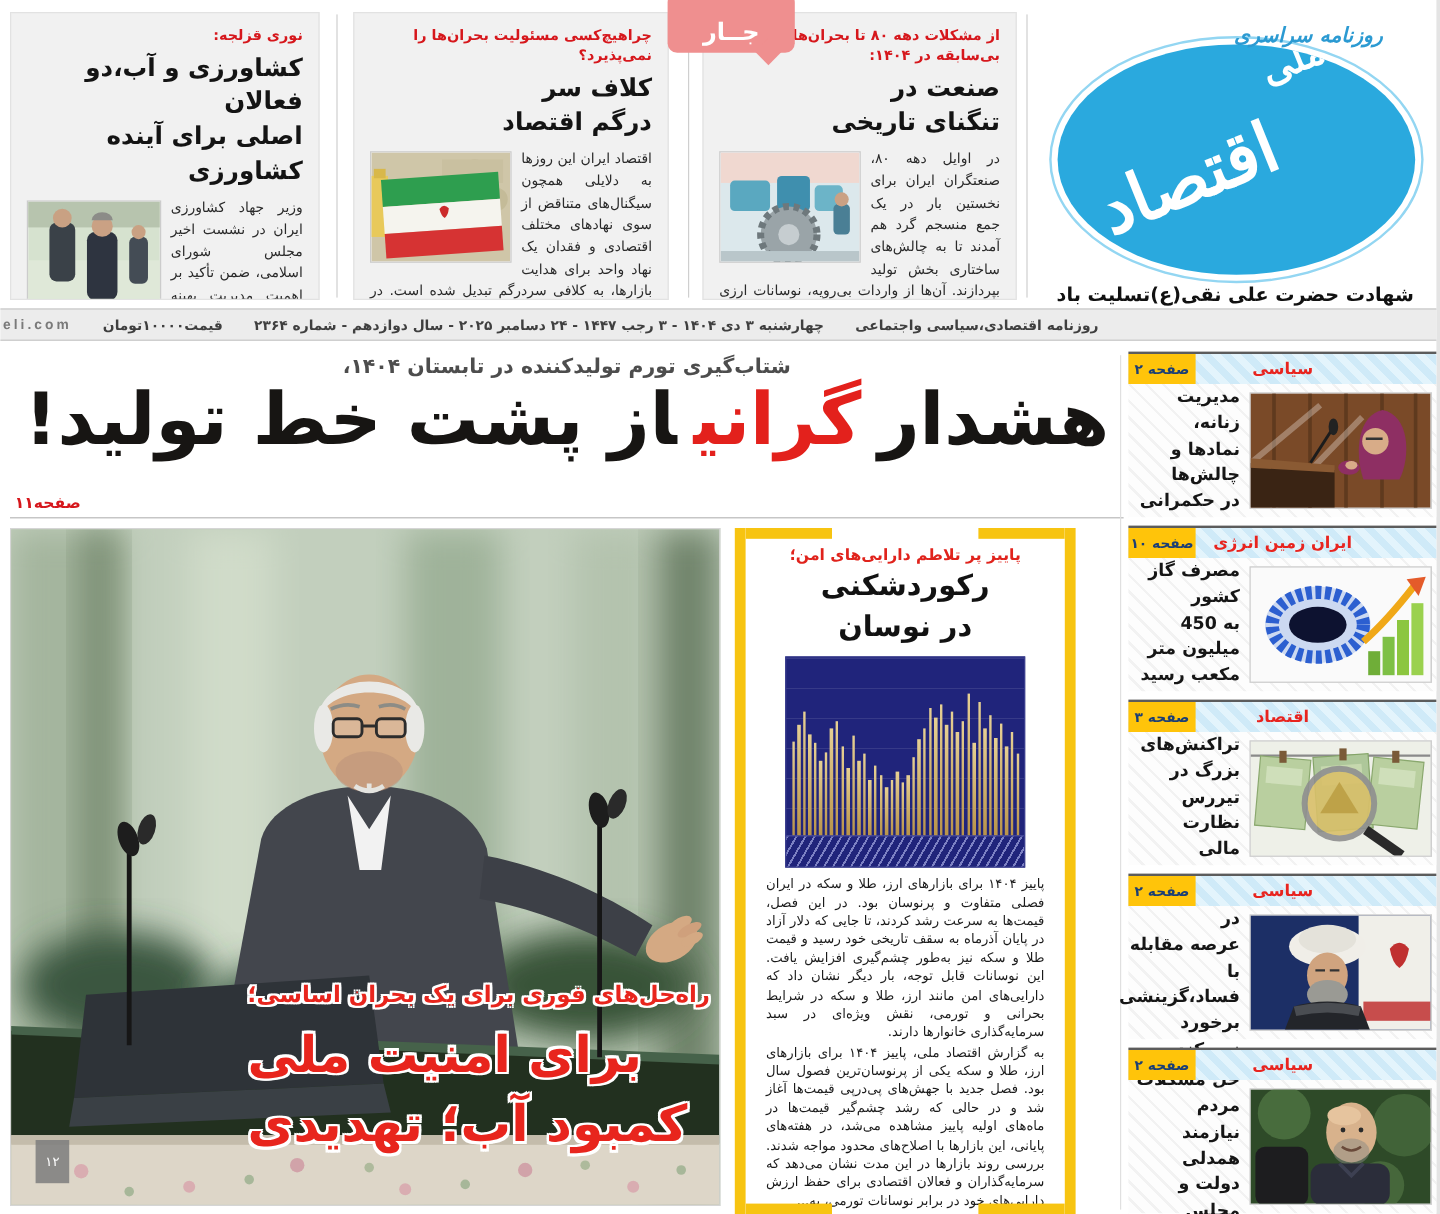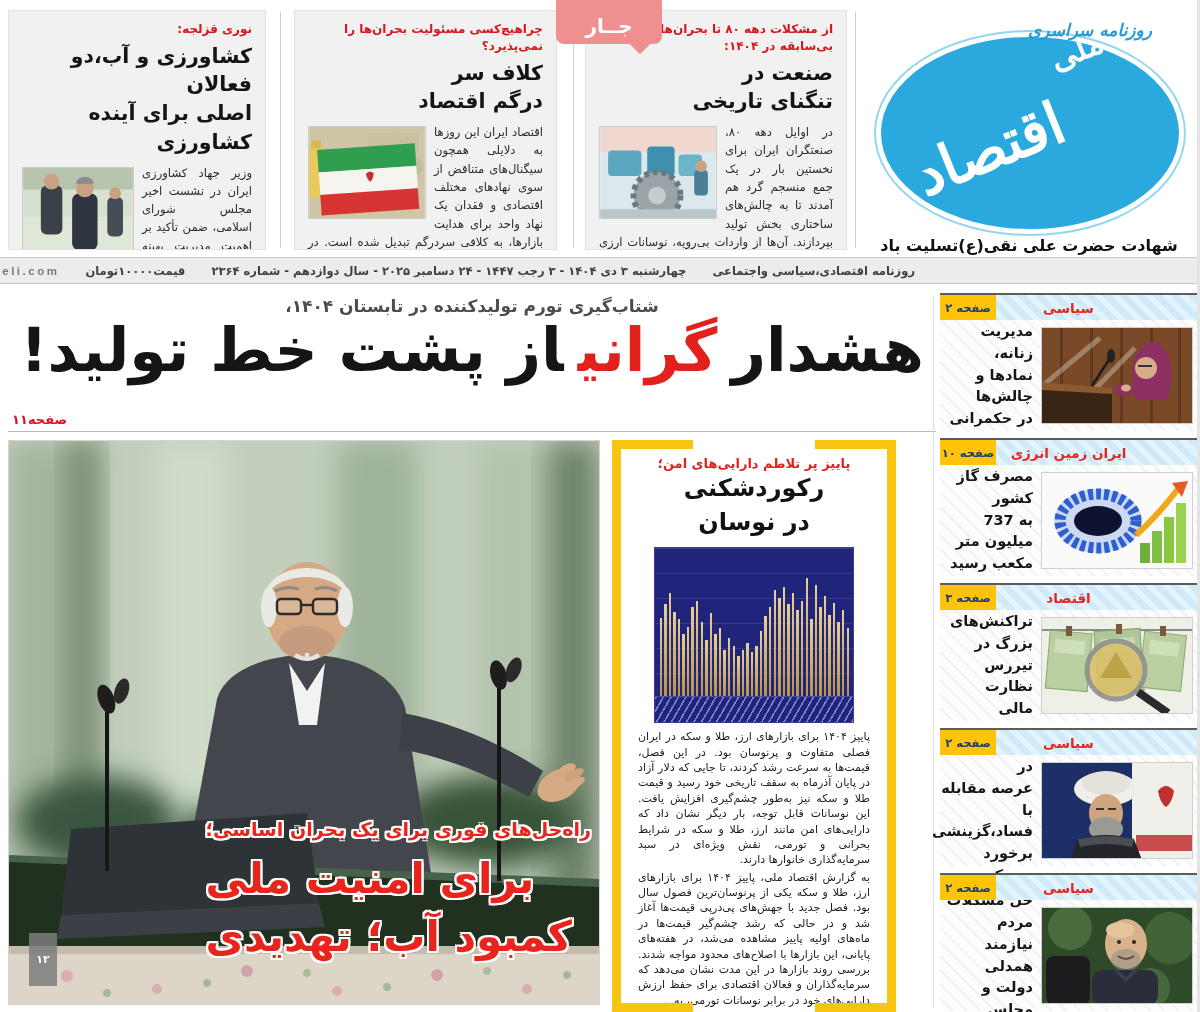--- a/index.html
+++ b/index.html
@@ -49,22 +49,22 @@
   .lead-title .red { color:#e3211c; }
   .lead-page { position:absolute; left:4px; bottom:4px; color:#d6171c; font-weight:bold; font-size:13px; }
 
   
   .main-photo { position:absolute; top:440px; left:8px; width:592px; height:565px; background:#c2cfbd; overflow:hidden; border:1px solid #d5d5d5; }
   .photo-overlay { position:absolute; right:8px; bottom:38px; text-align:left; direction:rtl; }
   .outline { color:#e8251d; font-weight:bold;
              text-shadow:-2px -2px 0 #fff, 2px -2px 0 #fff, -2px 2px 0 #fff, 2px 2px 0 #fff, 0 -2px 0 #fff, 0 2px 0 #fff, -2px 0 0 #fff, 2px 0 0 #fff; }
   .photo-kicker { font-size:19px; margin-bottom:10px; text-align:right; }
   .photo-title { font-size:42px; line-height:1.38; text-align:left; letter-spacing:-0.5px; }
-  .credit-box { position:absolute; left:20px; bottom:18px; width:28px; height:53px; background:rgba(125,125,125,0.85); color:#fff;
-                display:flex; align-items:center; justify-content:center; font-size:11px; font-weight:bold; }
+  .credit-box { position:absolute; left:20px; bottom:18px; width:28px; height:36px; background:rgba(125,125,125,0.85); color:#fff;
+                display:flex; align-items:center; justify-content:center; font-size:11px; font-weight:normal; }
 
   
   .center-box { position:absolute; top:440px; left:612px; width:284px; height:572px; border-left:9px solid #f7c411; border-right:9px solid #f7c411;
                 padding:4px 17px; text-align:center; direction:rtl; overflow:hidden; }
   .cb-arm { position:absolute; width:72px; height:9px; background:#f7c411; }
   .cb-arm.tl { top:0; left:0; } .cb-arm.tr { top:0; right:0; }
   .cb-arm.bl { bottom:0; left:0; } .cb-arm.br { bottom:0; right:0; }
   .cb-kicker { margin-top:12px; color:#e0231c; font-weight:bold; font-size:13px; }
   .cb-title { margin-top:0; font-size:24px; font-weight:bold; color:#121212; line-height:1.42; white-space:pre-line; }
   .chart { width:200px; height:176px; margin:8px auto 6px; background:#20247b; border:1px solid #3a3e8e; }
@@ -401,21 +401,21 @@
             <ellipse cx="58" cy="48" rx="24" ry="15" fill="#0d1230"></ellipse>
             <rect x="100" y="70" width="10" height="20" fill="#6fae38"></rect>
               <rect x="112" y="58" width="10" height="32" fill="#7ec045"></rect>
             <rect x="124" y="44" width="10" height="46" fill="#8cc63f"></rect>
               <rect x="136" y="30" width="10" height="60" fill="#9ad14e"></rect>
             <path d="M96,62 C112,48 124,34 138,16" stroke="#f0a818" stroke-width="6" fill="none"></path>
             <polygon points="132,10 148,8 142,24" fill="#e45b2a"></polygon>
           </svg>
         </div>
         <div class="side-title">مصرف گاز کشور
-به 737 میلیون متر
+به 450 میلیون متر
 مکعب رسید</div>
       </div>
     </div>
 
     <div class="side-card">
       <div class="side-head">
         <span class="side-section">اقتصاد</span>
         <span class="side-tag">صفحه ۳</span>
       </div>
       <div class="side-body">

